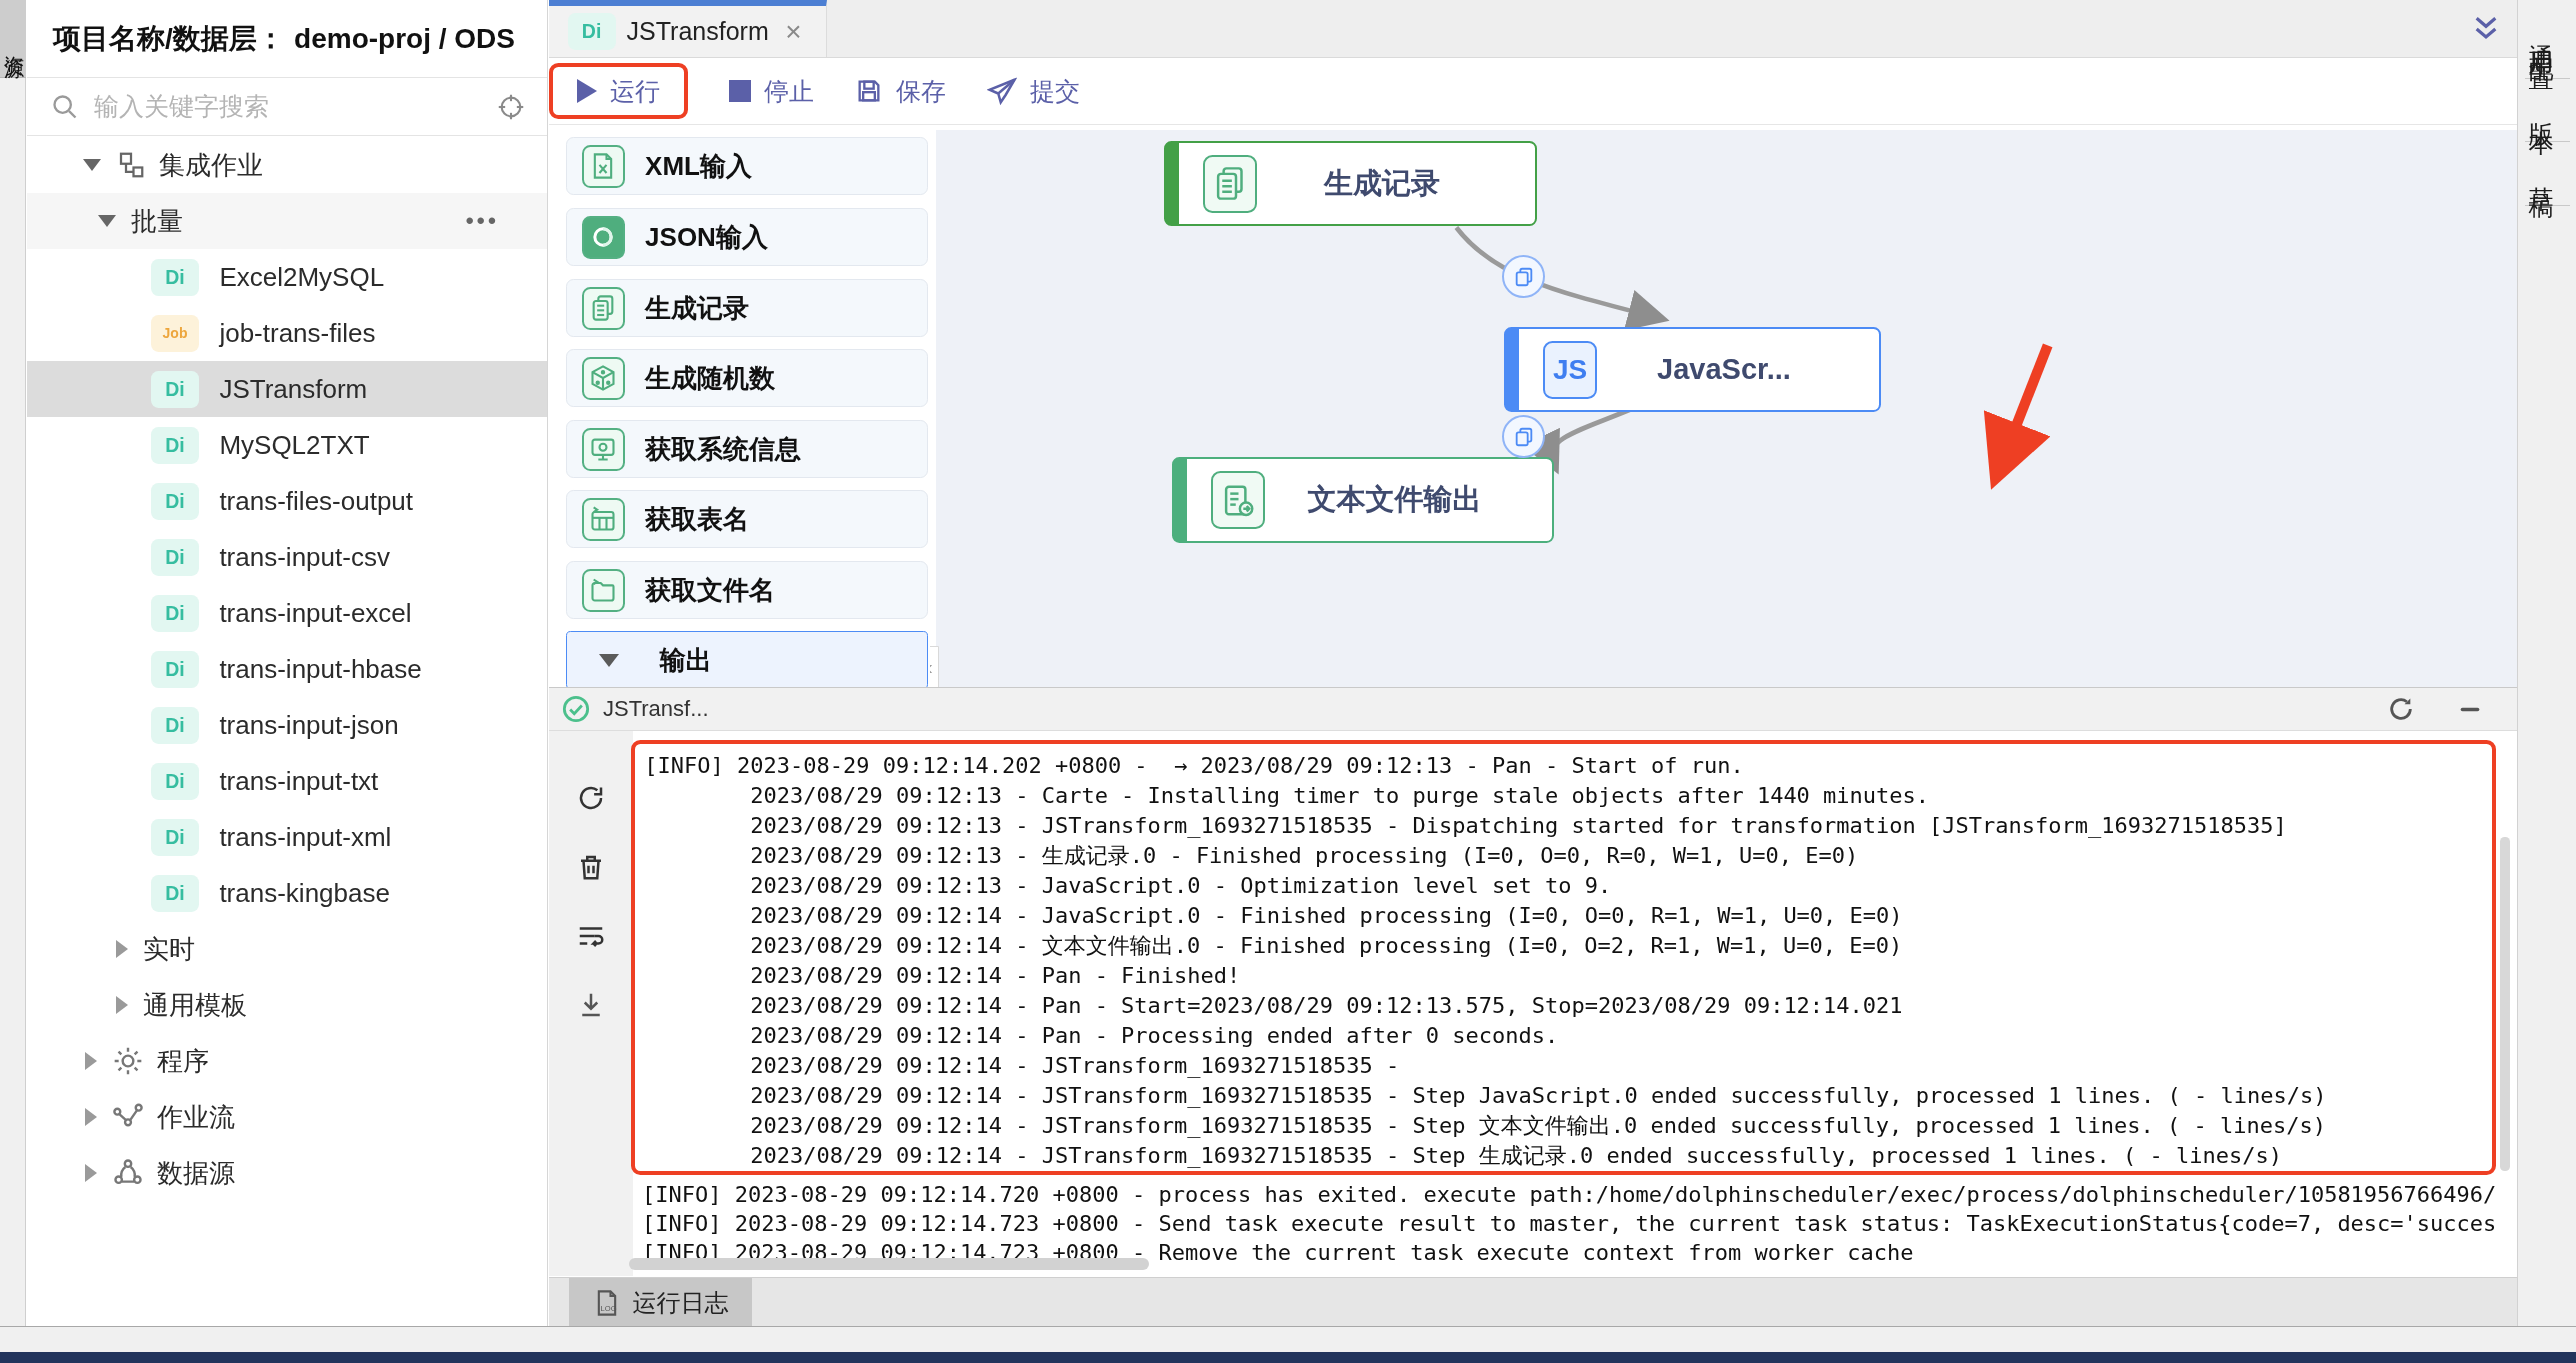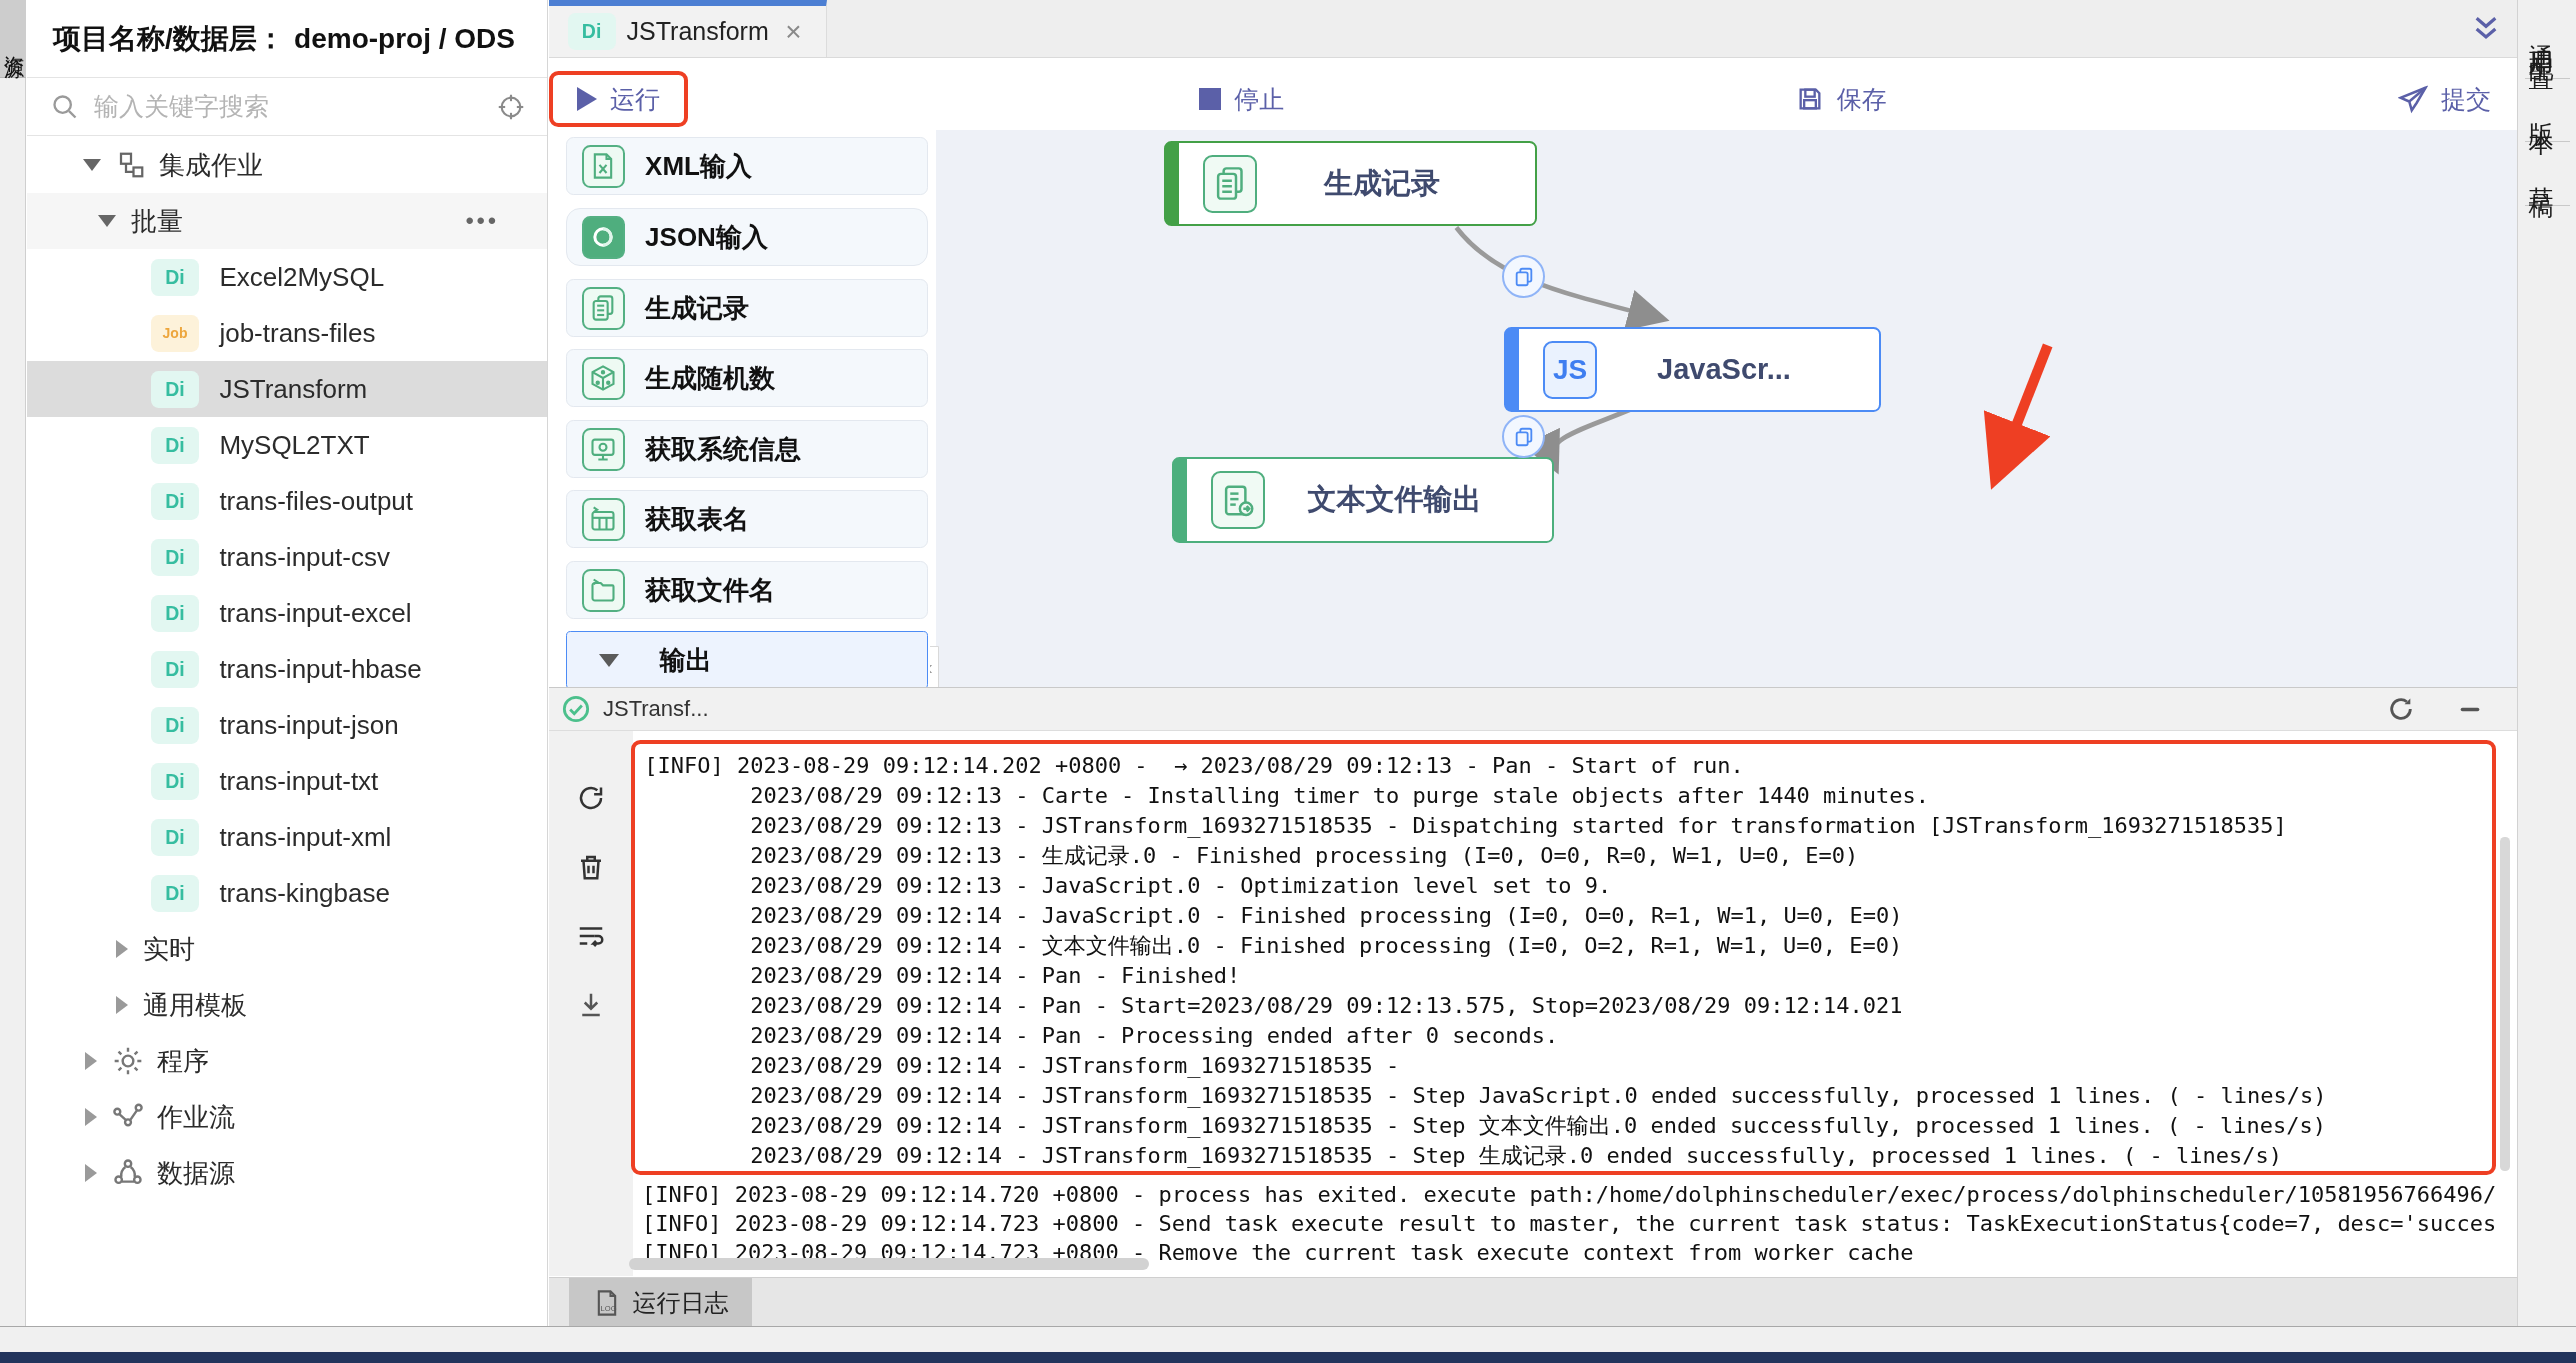--- a/index.html
+++ b/index.html
@@ -41,22 +41,22 @@
   
   .main { position:absolute; left:549px; top:0; width:1968px; height:1326px; }
   .tabbar { position:absolute; left:0; top:0; right:0; height:58px; background:#eeeeee;
             border-bottom:0.9px solid #dadada; display:flex; align-items:stretch; }
   .tab { display:flex; align-items:center; gap:11px; padding:0 24px 0 18.6px; background:#f2f2f2;
          border-top:6.5px solid #4c7fd3; border-right:0.9px solid #dcdcdc; }
   .tab-label { font-size:25px; color:#222; }
   .tab-close { font-size:28px; color:#8a8a8a; margin-left:5.6px; }
   .tabbar-right { margin-left:auto; display:flex; align-items:center; padding-right:15px; }
   .toolbar { position:absolute; left:0; top:58px; right:0; height:67px; background:#fff;
-             border-bottom:0.9px solid #e6e6e6; display:flex; align-items:center; justify-content:space-between;
-             gap:41px; padding-right:26px;margin-top:8px; }
+             border-bottom:0.9px solid #e6e6e6; display:flex; align-items:center; justify-content:flex-start;
+             gap:41px; padding-right:26px; }
   .tbtn { display:flex; align-items:center; gap:13px; font-size:25px; color:#5b60a8; }
   .run-annot { border:4.6px solid #ee3f23; border-radius:9.3px; padding:7.4px 24px; }
   .play-glyph { width:0; height:0; border-top:12px solid transparent; border-bottom:12px solid transparent;
                 border-left:20.4px solid #5b60a8; }
   .stop-glyph { width:22px; height:22px; background:#5b60a8; }
 
   
   .workarea { position:absolute; left:0; top:130px; right:0; height:557px; background:#fff; }
   .canvas { position:absolute; left:387px; top:0; right:0; bottom:0; background:#eef1f7; }
   .palette { position:absolute; left:16.7px; top:0; width:364px; bottom:0; background:#fff; }
@@ -384,21 +384,21 @@
         <div class="pitem" style="top:7.4px;">
           <span class="pico">
             <svg width="28" height="28" viewBox="0 0 24 24" fill="none" stroke="#4fae7e" stroke-width="1.8">
                 <path d="M5 2h10l4 4v16H5z"></path>
                 <path d="M15 2v4h4"></path>
                 <path d="M9 11l6 7M15 11l-6 7"></path>
               </svg>
           </span>
           <span class="plabel">XML输入</span>
         </div>
-        <div class="pitem" style="top:78px;border-radius:14px;">
+        <div class="pitem" style="top:78px;">
           <span class="pico" style="background:#4fae7e;">
             <svg width="28" height="28" viewBox="0 0 24 24" fill="none" stroke="#fff" stroke-width="2.6">
                 <circle cx="12" cy="12" r="7"></circle>
                 <path d="M12 5a7 7 0 0 1 0 14" stroke="#dff5ea"></path>
               </svg>
           </span>
           <span class="plabel">JSON输入</span>
         </div>
         <div class="pitem" style="top:149px;">
           <span class="pico">

